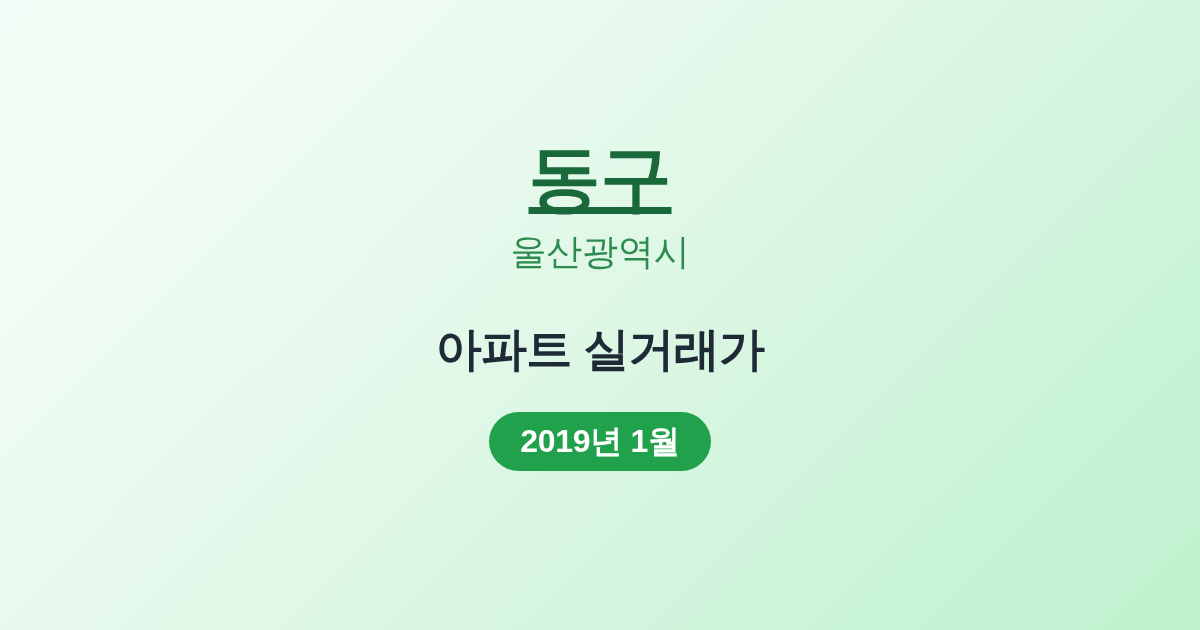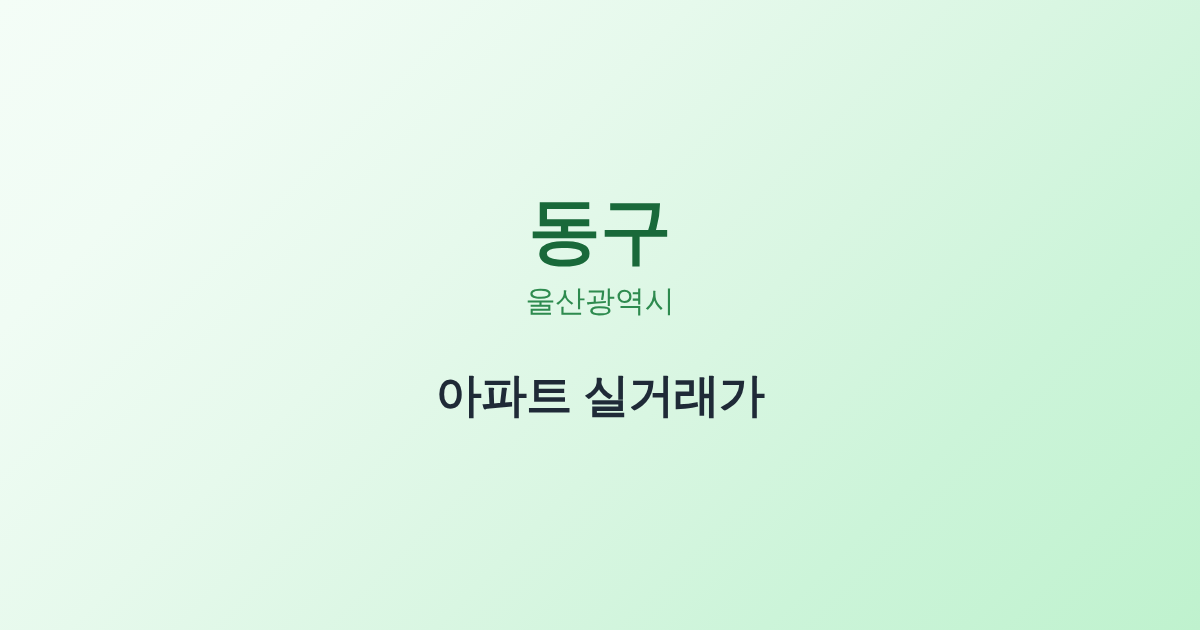--- a/index.html
+++ b/index.html
@@ -41,25 +41,26 @@
     width: 100%;
     margin-top: -18px;
   }
 
   .region-title {
     font-size: 72px;
     font-weight: 700;
     line-height: 1.0;
     letter-spacing: -0.5px;
     color: #19693a;
+    text-decoration: underline;
   }
 
   .region-parent {
     margin-top: 20px;
-    font-size: 30px;
+    font-size: 36px;
     font-weight: 500;
     line-height: 1.0;
     letter-spacing: -0.2px;
     color: #2e8b4f;
     text-align: center;
   }
 
   .card-heading {
     margin-top: 56px;
     font-size: 46px;
@@ -93,15 +94,16 @@
 
 <div class="og-card">
   <div class="content-stack">
 
     <div class="region-title">동구</div>
 
     <div class="region-parent">울산광역시</div>
 
     <div class="card-heading">아파트 실거래가</div>
 
+    <div class="period-badge">2019년 1월</div>
 
   </div>
 </div>
 
 </body></html>

